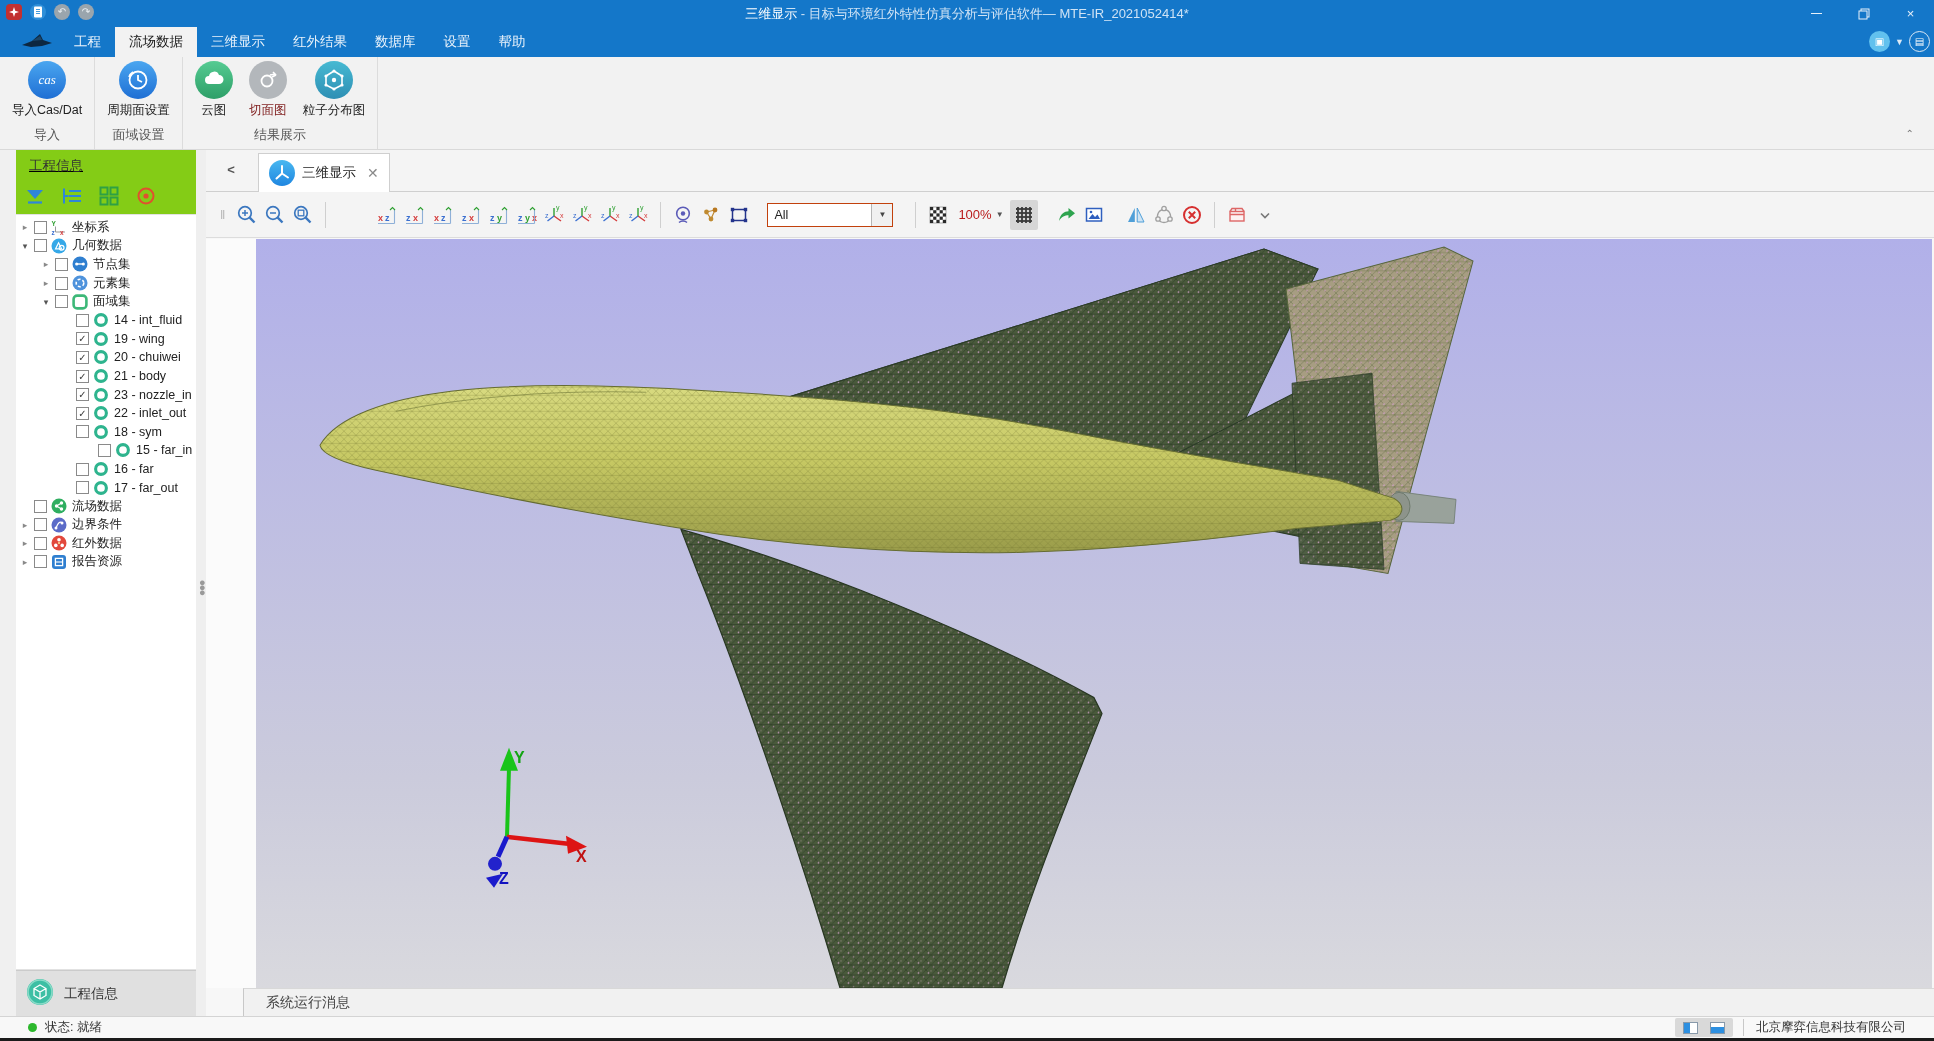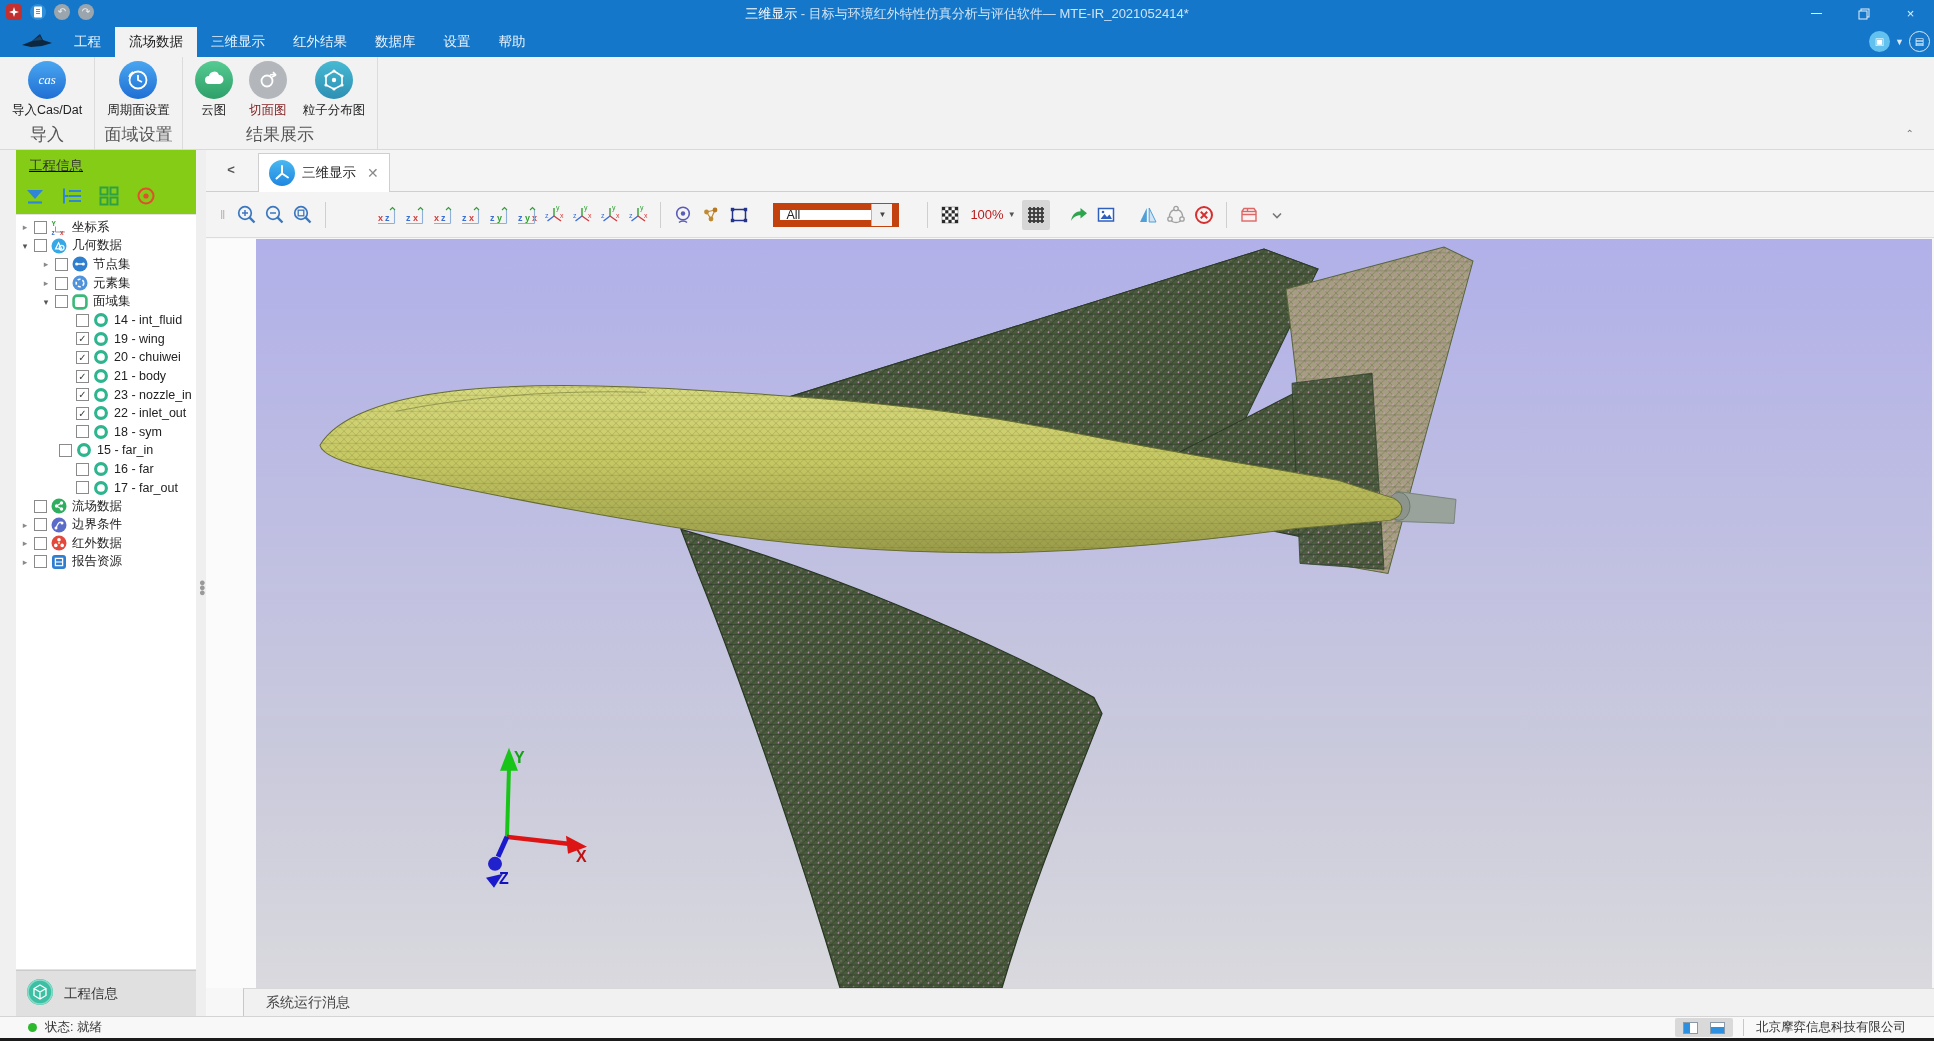--- a/index.html
+++ b/index.html
@@ -37,21 +37,21 @@
   .rgroup{display:flex;flex-direction:column;border-right:1px solid #dcdcdc;}
   .rbtns{flex:1;display:flex;align-items:flex-start;padding:4px 4px 0 4px;}
   .rbtn{display:flex;flex-direction:column;align-items:center;padding:0 8px;cursor:default;justify-content:center;}
   .ricon{width:38px;height:38px;border-radius:50%;display:flex;align-items:center;justify-content:center;color:#fff;}
   .ricon.blue{background:linear-gradient(180deg,#4aa6f0,#1f6fd4);}
   .ricon.green{background:linear-gradient(180deg,#55cb92,#2e9f68);}
   .ricon.teal{background:linear-gradient(180deg,#46b9d2,#2e8fb4);}
   .ricon.gray{background:#b3b7bb;}
   .rlabel{margin-top:3px;font-size:12.5px;color:#222;white-space:nowrap;}
   .rbtn.disabled .rlabel{color:#7f1d1d;}
-  .rgroup-label{height:26px;line-height:23px;text-align:center;font-size:17px;color:#555;}
+  .rgroup-label{height:26px;line-height:23px;text-align:center;font-size:13px;color:#555;}
   .ribbon-collapse{position:absolute;right:20px;top:128px;color:#777;font-size:10px;cursor:default;}
   .castext{font-style:italic;font-family:"Liberation Serif","DejaVu Serif",serif;font-size:13px;}
 
   
   .panel{position:absolute;left:16px;top:150px;width:196px;bottom:25px;background:#84cc16;text-decoration:underline;}
   .panel-title{height:28px;line-height:31px;padding-left:13px;font-size:13.5px;color:#333;}
   .panel-toolbar{height:36px;display:flex;align-items:center;gap:13px;padding-left:7px;}
   .ptic{width:24px;height:24px;display:flex;align-items:center;justify-content:center;}
   .tree{position:absolute;left:0;right:0;top:64px;bottom:46px;background:#fff;border:1px solid #e2e2e2;border-left:none;overflow:hidden;padding-top:3px;}
   .trow{height:18.6px;display:flex;align-items:center;font-size:12.5px;color:#222;white-space:nowrap;}
@@ -72,21 +72,21 @@
   .tab{position:absolute;left:52px;top:3px;height:39px;background:#fff;border:1px solid #cfcfcf;border-bottom:none;display:flex;align-items:center;padding:0 10px;gap:7px;}
   .tabicon{width:26px;height:26px;border-radius:50%;background:linear-gradient(180deg,#49b8f0,#1f86e0);display:flex;align-items:center;justify-content:center;}
   .tablabel{font-size:13.5px;color:#222;}
   .tabclose{color:#8a8a8a;font-size:14px;margin-left:4px;}
   .vtoolbar{position:absolute;left:0;right:0;top:42px;height:46px;background:#f4f4f4;border-bottom:1px solid #dcdcdc;display:flex;align-items:center;padding-left:14px;}
   .tbtn{width:28px;height:30px;display:flex;align-items:center;justify-content:center;border-radius:2px;}
   .tbtn.active{background:#d6d6d6;}
   .tsep{width:1px;height:26px;background:#cfcfcf;margin:0 8px;flex:none;}
   .thandle{color:#b5b5b5;margin-right:8px;font-size:13px;}
   .tspace{width:38px;flex:none;}
-  .combo{width:126px;height:24px;background:#fff;border:7px solid #c2410c;display:flex;align-items:center;margin:0 20px;justify-content:flex-end;}
+  .combo{width:126px;height:24px;background:#fff;border:1px solid #c2410c;display:flex;align-items:center;margin:0 14px;justify-content:flex-end;}
   .combo .cval{flex:1;padding-left:6px;font-size:12.5px;color:#222;}
   .combo .cdrop{width:21px;height:22px;border-left:1px solid #b5b5b5;background:#f0f0f0;display:flex;align-items:center;justify-content:center;font-size:8px;color:#444;}
   .zoomctl{display:flex;align-items:center;gap:4px;margin:0 6px;}
   .zoomval{font-size:13px;color:#b91c1c;}
   .zcaret{font-size:8px;color:#555;}
   .gutter{position:absolute;left:0;top:89px;width:50px;bottom:28px;background:#fbfbfb;}
   .viewport{position:absolute;left:50px;right:2px;top:89px;bottom:28px;}
   .viewport svg{display:block;width:100%;height:100%;}
   .message-bar{position:absolute;left:37px;right:0;bottom:0;height:28px;background:#f1f1f1;border-top:1px solid #d8d8d8;border-left:1px solid #c8c8c8;line-height:27px;padding-left:22px;font-size:14px;color:#444;}
 
@@ -383,21 +383,21 @@
         <div class="trow" style="padding-left: 45px;">
           <span class="exp"></span>
           <span class="cb"></span>
           <span class="ticon">
             <svg width="16" height="16" viewBox="0 0 16 16" xmlns="http://www.w3.org/2000/svg">
               <circle cx="8" cy="8" r="5.4" fill="none" stroke="#2eb48e" stroke-width="3.1"></circle>
             </svg>
           </span>
           <span class="tlabel">18 - sym</span>
         </div>
-        <div class="trow" style="padding-left: 28px;">
+        <div class="trow" style="padding-left: 45px; margin-left: 22px;">
           <span class="exp"></span>
           <span class="cb"></span>
           <span class="ticon">
             <svg width="16" height="16" viewBox="0 0 16 16" xmlns="http://www.w3.org/2000/svg">
               <circle cx="8" cy="8" r="5.4" fill="none" stroke="#2eb48e" stroke-width="3.1"></circle>
             </svg>
           </span>
           <span class="tlabel">15 - far_in</span>
         </div>
         <div class="trow" style="padding-left: 45px;">

